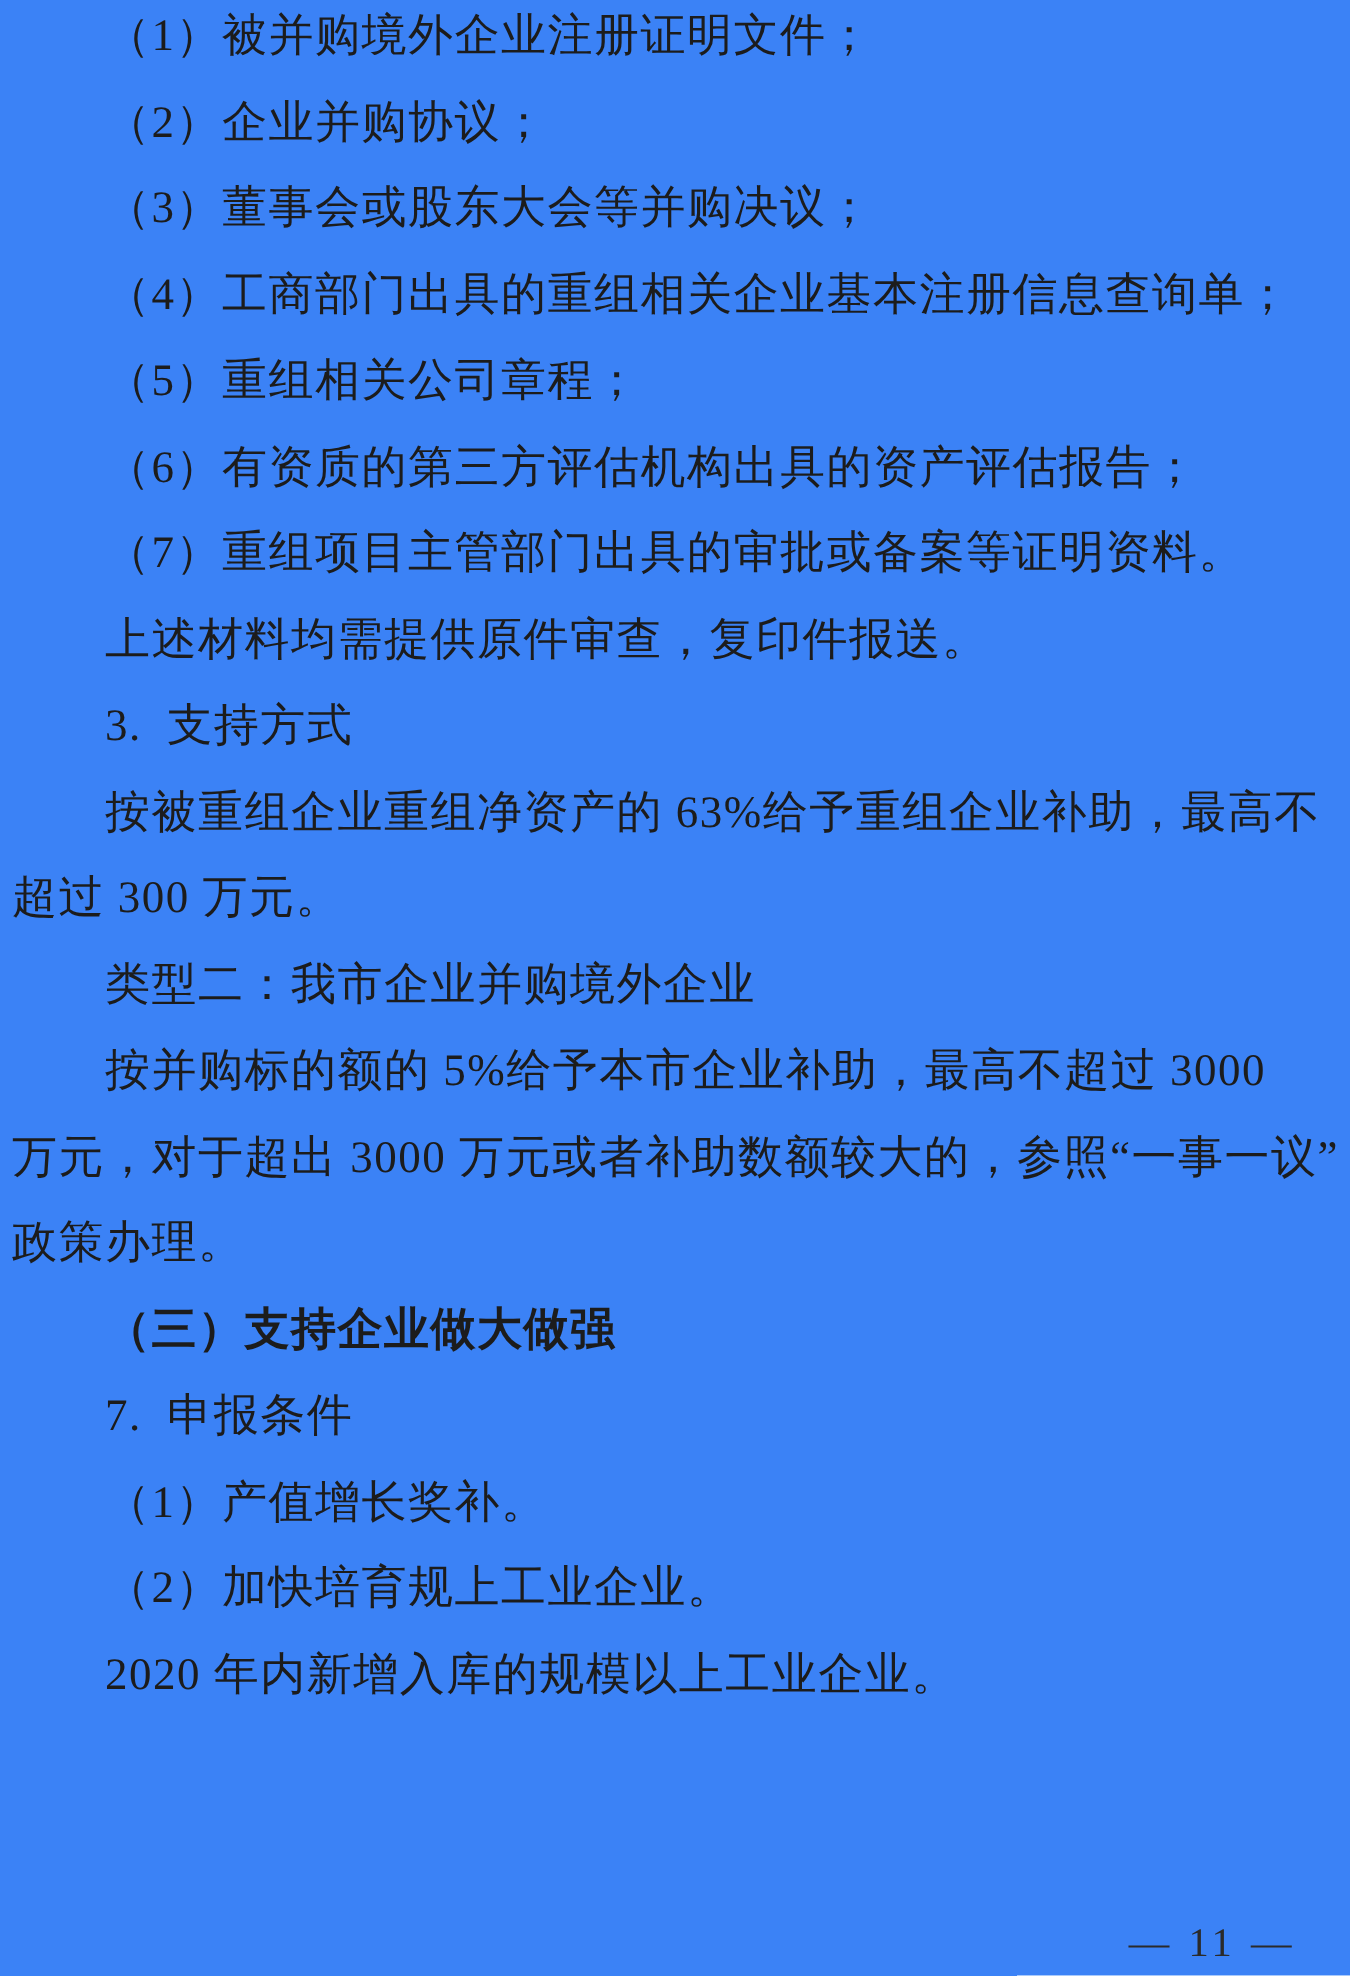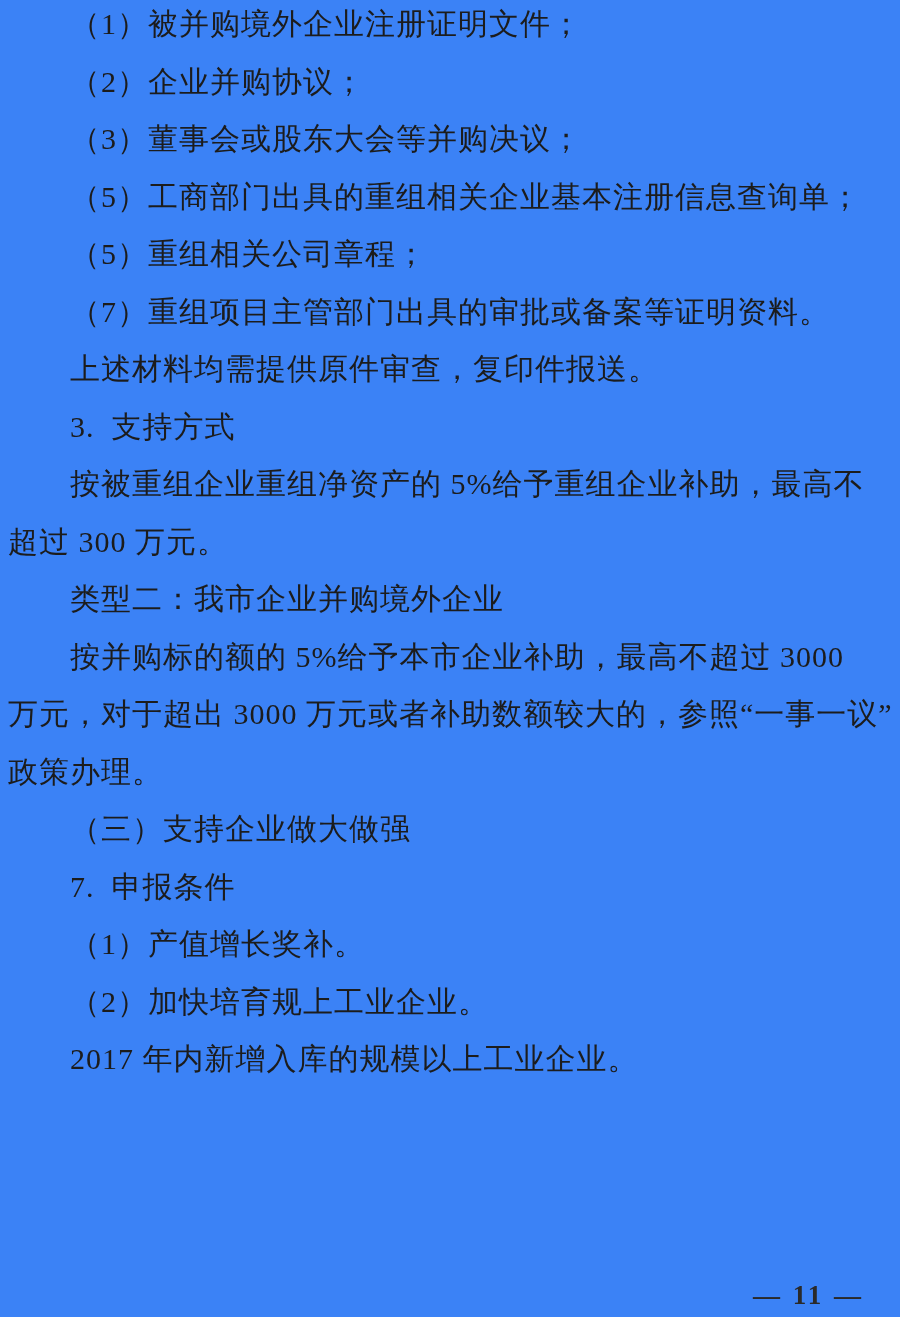--- a/index.html
+++ b/index.html
@@ -27,58 +27,58 @@
     line-height: 57.5px;
     font-size: 30px;
     letter-spacing: 1px;
     white-space: pre;
     overflow: visible;
   }
   .line.indent {
     padding-left: 62px;
   }
   .line.bold {
-    font-weight: 400;
+    font-weight: 700;
   }
   .footer {
     position: absolute;
     right: 36px;
     bottom: 6px;
     height: 32px;
     line-height: 32px;
-    font-weight: bold;
   }
   .pagenum {
     font-size: 27px;
     letter-spacing: 3px;
     color: #2a2a2a;
     white-space: pre;
   }
 </style>
 </head>
 <body>
 
 <div class="page">
   <div class="doc-body" id="doc-body">
       <div class="line indent">（1）被并购境外企业注册证明文件；</div>
       <div class="line indent">（2）企业并购协议；</div>
       <div class="line indent">（3）董事会或股东大会等并购决议；</div>
-      <div class="line indent">（5）工商部门出具的重组相关企业基本注册信息查询单；</div>
+      <div class="line indent">（4）工商部门出具的重组相关企业基本注册信息查询单；</div>
       <div class="line indent">（5）重组相关公司章程；</div>
+      <div class="line indent">（6）有资质的第三方评估机构出具的资产评估报告；</div>
       <div class="line indent">（7）重组项目主管部门出具的审批或备案等证明资料。</div>
       <div class="line indent">上述材料均需提供原件审查，复印件报送。</div>
       <div class="line indent">3.  支持方式</div>
-      <div class="line indent">按被重组企业重组净资产的 5%给予重组企业补助，最高不</div>
+      <div class="line indent">按被重组企业重组净资产的 63%给予重组企业补助，最高不</div>
       <div class="line">超过 300 万元。</div>
       <div class="line indent">类型二：我市企业并购境外企业</div>
       <div class="line indent">按并购标的额的 5%给予本市企业补助，最高不超过 3000</div>
       <div class="line">万元，对于超出 3000 万元或者补助数额较大的，参照“一事一议”</div>
       <div class="line">政策办理。</div>
       <div class="line indent bold">（三）支持企业做大做强</div>
       <div class="line indent">7.  申报条件</div>
       <div class="line indent">（1）产值增长奖补。</div>
       <div class="line indent">（2）加快培育规上工业企业。</div>
-      <div class="line indent">2017 年内新增入库的规模以上工业企业。</div>
+      <div class="line indent">2020 年内新增入库的规模以上工业企业。</div>
     </div>
   <div class="footer">
     <span class="pagenum">— 11 —</span>
   </div>
 </div>
 
 </body></html>

